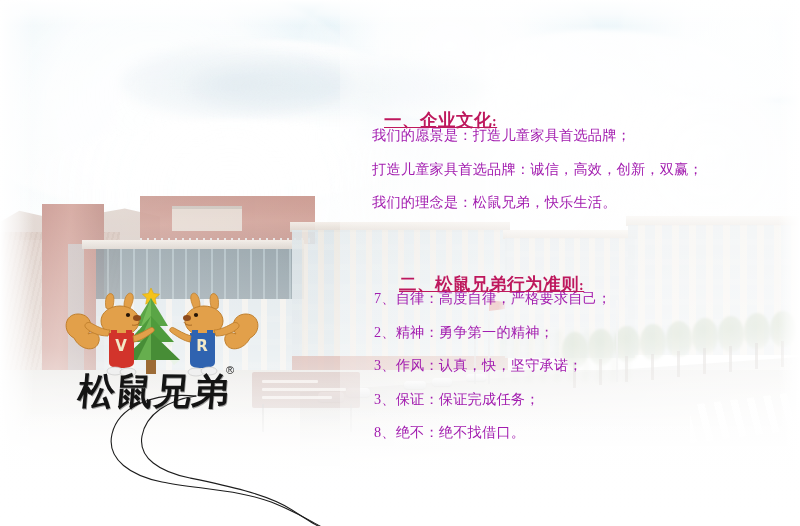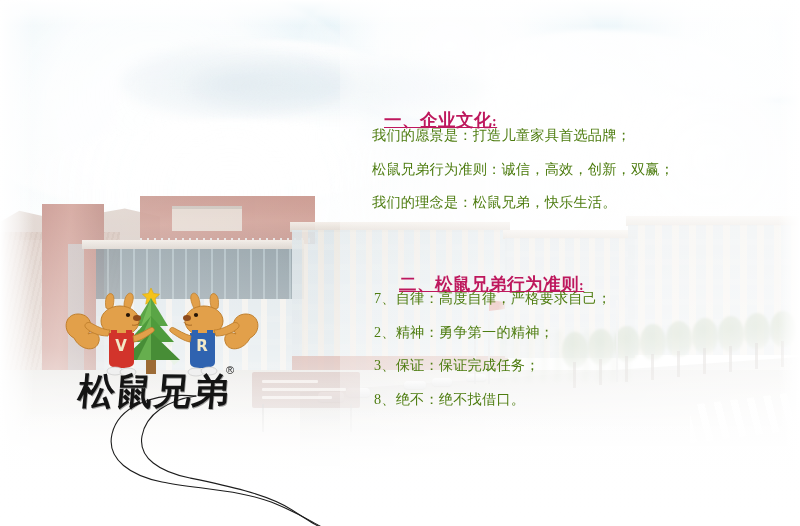--- a/index.html
+++ b/index.html
@@ -491,21 +491,21 @@
     margin: 12px;
     text-decoration: underline;
   }
   .sec-title .colon {
     font-size: 14px;
     font-weight: 700;
   }
   .body-line {
     font-family: "Liberation Serif", "DejaVu Serif", serif;
     font-size: 14.2px;
-    color: #4d7c0f;
+    color: #a21caf;
     white-space: nowrap;
     letter-spacing: .2px;
   }
   .sec1-title { position: absolute; left: 0;  top: 8px; }
   .sec1-lines { position: absolute; left: 0;  top: 38px; }
   .sec1-lines .body-line { margin-bottom: 14.5px; }
 
   .sec2-title { position: absolute; left: 15px;  top: 172px; }
   .sec2-lines { position: absolute; left: 2px; top: 201px; }
   .sec2-lines .body-line { margin-bottom: 14.5px; }
@@ -730,29 +730,30 @@
   </div>
 
   <div class="content">
 
     <div class="sec-title sec1-title">
       <span>一、企业文化</span><span class="colon">:</span>
     </div>
 
     <div class="sec1-lines">
       <div class="body-line">我们的愿景是：打造儿童家具首选品牌；</div>
-      <div class="body-line">松鼠兄弟行为准则：诚信，高效，创新，双赢；</div>
+      <div class="body-line">打造儿童家具首选品牌：诚信，高效，创新，双赢；</div>
       <div class="body-line">我们的理念是：松鼠兄弟，快乐生活。</div>
     </div>
 
     <div class="sec-title sec2-title">
       <span>二、松鼠兄弟行为准则</span><span class="colon">:</span>
     </div>
 
     <div class="sec2-lines">
       <div class="body-line">7、自律：高度自律，严格要求自己；</div>
       <div class="body-line">2、精神：勇争第一的精神；</div>
+      <div class="body-line">3、作风：认真，快，坚守承诺；</div>
       <div class="body-line">3、保证：保证完成任务；</div>
       <div class="body-line">8、绝不：绝不找借口。</div>
     </div>
   </div>
 
 </div>
 
 </body></html>

